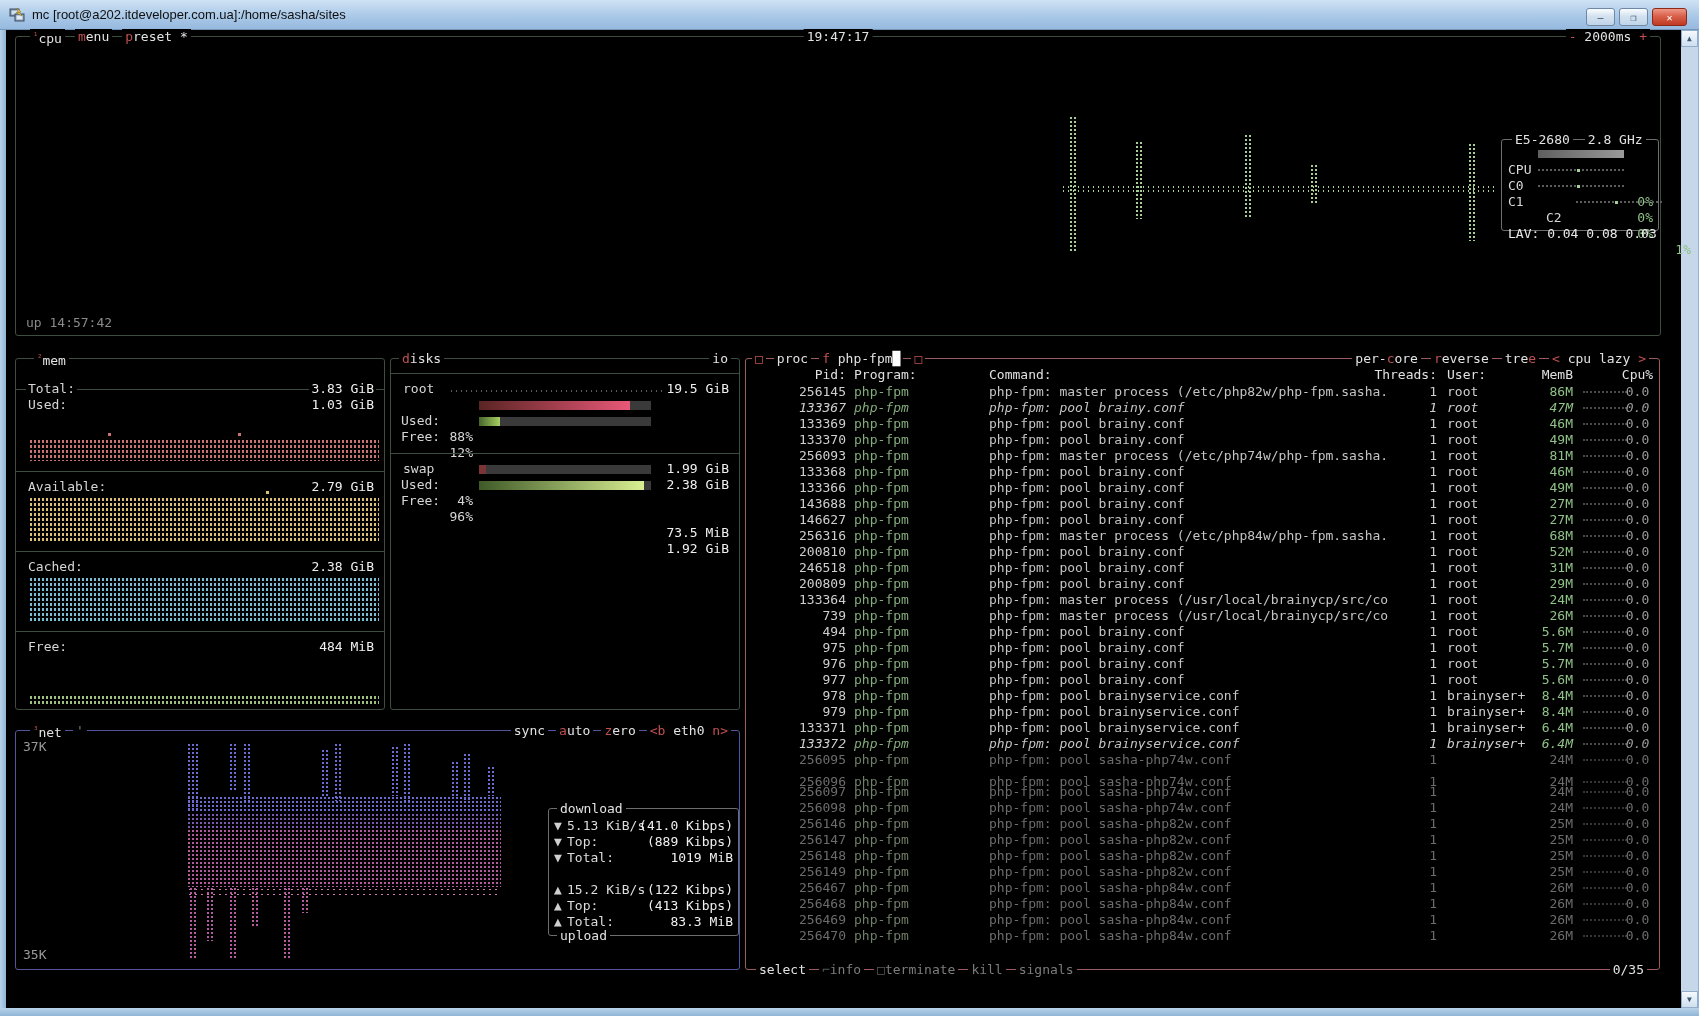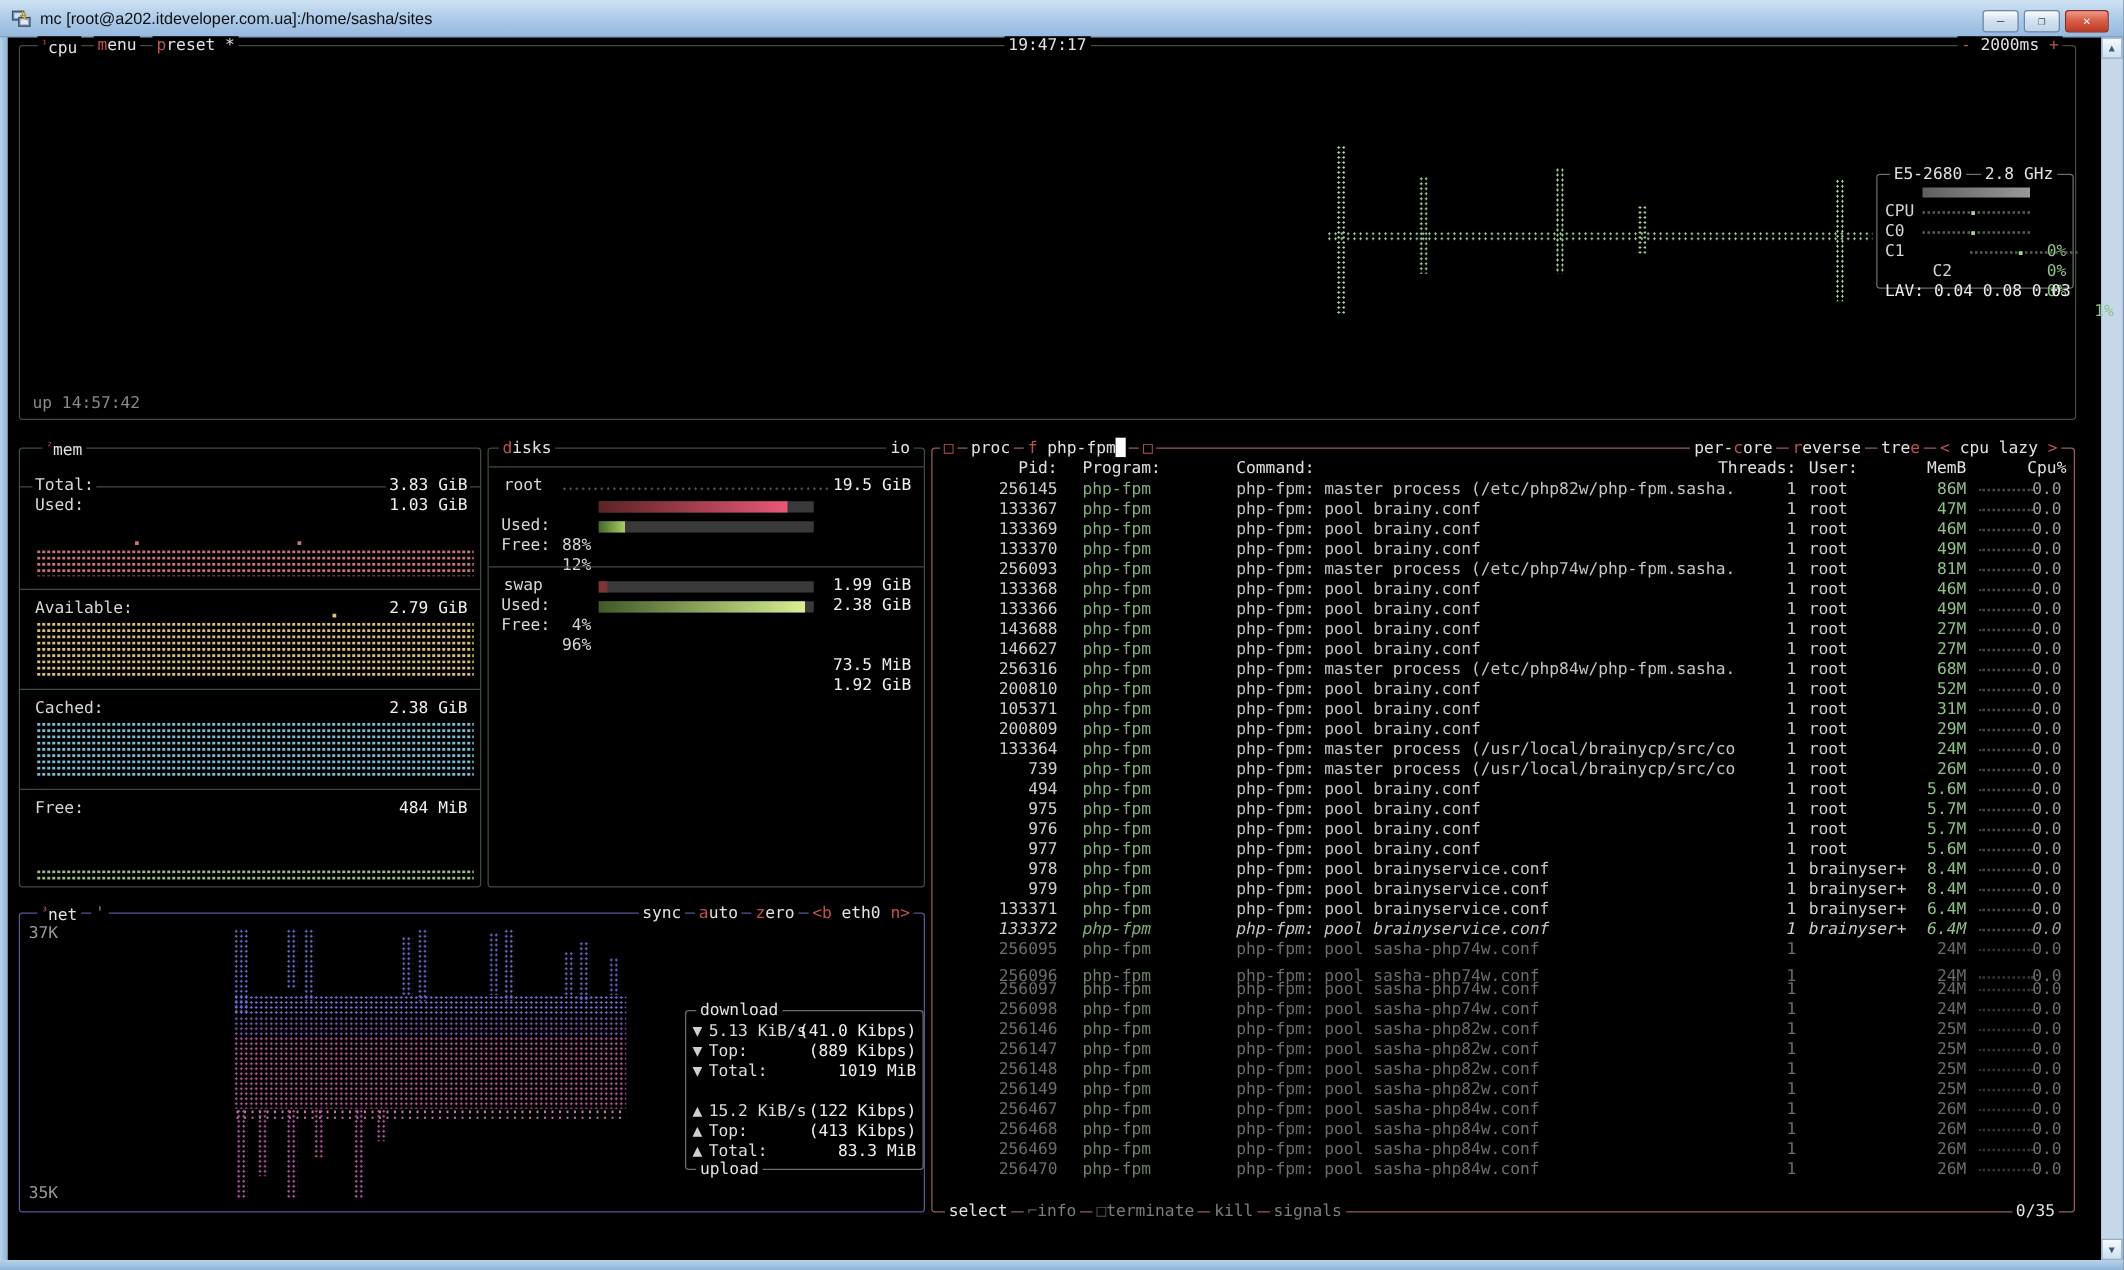--- a/index.html
+++ b/index.html
@@ -61,21 +61,21 @@
   .crow .cl-l{position:absolute;left:6px;}
   .crow .cl-p{position:absolute;right:5px;width:40px;text-align:right;color:var(--green-val);}
   .cbar{position:absolute;left:36px;top:4px;width:86px;height:8px;background:linear-gradient(90deg,#5f5f5f,#9a9a9a);}
   .dotline{position:absolute;left:36px;top:7px;width:86px;border-top:2px dotted #5c5c5c;}
   .dotline::after{content:"";position:absolute;left:45%;top:-2px;width:3px;height:3px;background:var(--cpu-graph-green);}
   
   .phead,.prow{position:absolute;left:12px;right:0;height:16px;line-height:16px;white-space:pre;}
   .phead span{color:#e0e0e0;}
   .cl{position:absolute;top:0;height:16px;}
   .c-pid{left:0;width:88px;text-align:right;color:#cfcfcf;}
-  .c-prog{left:96px;color:var(--prog-green);margin-left:12px;}
+  .c-prog{left:96px;color:var(--prog-green);}
   .c-cmd{left:231px;color:#c4c4c4;}
   .c-thr{left:600px;width:79px;text-align:right;color:#cfcfcf;}
   .c-user{left:689px;color:#cfcfcf;}
   .c-mem{left:726px;width:89px;text-align:right;color:var(--green-val);}
   .c-dots{left:825px;width:44px;top:7px;height:0;border-top:2px dotted #4a4a4a;}
   .c-cpu{left:856px;width:47px;text-align:center;color:#9a9a9a;}
   .prow.dim .c-pid,.prow.dim .c-cmd,.prow.dim .c-thr,.prow.dim .c-user,
   .prow.dim .c-mem,.prow.dim .c-cpu{color:#6c6c6c;}
   .prow.dim .c-prog{color:#6f7f6a;}
   .prow.dim .c-dots{border-top-color:#353535;}
@@ -328,31 +328,31 @@
       <span class="cl c-prog">Program:</span>
       <span class="cl c-cmd">Command:</span>
       <span class="cl c-thr">Threads:</span>
       <span class="cl c-user">User:</span>
       <span class="cl c-mem" style="color:#e0e0e0;">MemB</span>
       <span class="cl c-cpu" style="color:#e0e0e0;">Cpu%</span>
     </div>
 
     <div id="proc-rows">
         <div class="prow" style="top: 25px;"><span class="cl c-pid">256145</span><span class="cl c-prog">php-fpm</span><span class="cl c-cmd">php-fpm: master process (/etc/php82w/php-fpm.sasha.</span><span class="cl c-thr">1</span><span class="cl c-user">root</span><span class="cl c-mem">86M</span><span class="cl c-dots"></span><span class="cl c-cpu">0.0</span></div>
-        <div class="prow" style="top: 41px;"><span class="cl c-pid">133367</span><span class="cl c-prog">php-fpm</span><span class="cl c-cmd">php-fpm: pool brainy.conf</span><span class="cl c-thr">1</span><span class="cl c-user">root</span><span class="cl c-mem">47M</span><span class="cl c-dots"></span><span class="cl c-cpu">0.0</span></div>
+        <div class="prow" style="top: 41px; font-style: italic;"><span class="cl c-pid">133367</span><span class="cl c-prog">php-fpm</span><span class="cl c-cmd">php-fpm: pool brainy.conf</span><span class="cl c-thr">1</span><span class="cl c-user">root</span><span class="cl c-mem">47M</span><span class="cl c-dots"></span><span class="cl c-cpu">0.0</span></div>
         <div class="prow" style="top: 57px;"><span class="cl c-pid">133369</span><span class="cl c-prog">php-fpm</span><span class="cl c-cmd">php-fpm: pool brainy.conf</span><span class="cl c-thr">1</span><span class="cl c-user">root</span><span class="cl c-mem">46M</span><span class="cl c-dots"></span><span class="cl c-cpu">0.0</span></div>
         <div class="prow" style="top: 73px;"><span class="cl c-pid">133370</span><span class="cl c-prog">php-fpm</span><span class="cl c-cmd">php-fpm: pool brainy.conf</span><span class="cl c-thr">1</span><span class="cl c-user">root</span><span class="cl c-mem">49M</span><span class="cl c-dots"></span><span class="cl c-cpu">0.0</span></div>
         <div class="prow" style="top: 89px;"><span class="cl c-pid">256093</span><span class="cl c-prog">php-fpm</span><span class="cl c-cmd">php-fpm: master process (/etc/php74w/php-fpm.sasha.</span><span class="cl c-thr">1</span><span class="cl c-user">root</span><span class="cl c-mem">81M</span><span class="cl c-dots"></span><span class="cl c-cpu">0.0</span></div>
         <div class="prow" style="top: 105px;"><span class="cl c-pid">133368</span><span class="cl c-prog">php-fpm</span><span class="cl c-cmd">php-fpm: pool brainy.conf</span><span class="cl c-thr">1</span><span class="cl c-user">root</span><span class="cl c-mem">46M</span><span class="cl c-dots"></span><span class="cl c-cpu">0.0</span></div>
         <div class="prow" style="top: 121px;"><span class="cl c-pid">133366</span><span class="cl c-prog">php-fpm</span><span class="cl c-cmd">php-fpm: pool brainy.conf</span><span class="cl c-thr">1</span><span class="cl c-user">root</span><span class="cl c-mem">49M</span><span class="cl c-dots"></span><span class="cl c-cpu">0.0</span></div>
         <div class="prow" style="top: 137px;"><span class="cl c-pid">143688</span><span class="cl c-prog">php-fpm</span><span class="cl c-cmd">php-fpm: pool brainy.conf</span><span class="cl c-thr">1</span><span class="cl c-user">root</span><span class="cl c-mem">27M</span><span class="cl c-dots"></span><span class="cl c-cpu">0.0</span></div>
         <div class="prow" style="top: 153px;"><span class="cl c-pid">146627</span><span class="cl c-prog">php-fpm</span><span class="cl c-cmd">php-fpm: pool brainy.conf</span><span class="cl c-thr">1</span><span class="cl c-user">root</span><span class="cl c-mem">27M</span><span class="cl c-dots"></span><span class="cl c-cpu">0.0</span></div>
         <div class="prow" style="top: 169px;"><span class="cl c-pid">256316</span><span class="cl c-prog">php-fpm</span><span class="cl c-cmd">php-fpm: master process (/etc/php84w/php-fpm.sasha.</span><span class="cl c-thr">1</span><span class="cl c-user">root</span><span class="cl c-mem">68M</span><span class="cl c-dots"></span><span class="cl c-cpu">0.0</span></div>
         <div class="prow" style="top: 185px;"><span class="cl c-pid">200810</span><span class="cl c-prog">php-fpm</span><span class="cl c-cmd">php-fpm: pool brainy.conf</span><span class="cl c-thr">1</span><span class="cl c-user">root</span><span class="cl c-mem">52M</span><span class="cl c-dots"></span><span class="cl c-cpu">0.0</span></div>
-        <div class="prow" style="top: 201px;"><span class="cl c-pid">105371</span><span class="cl c-prog">php-fpm</span><span class="cl c-cmd">php-fpm: pool brainy.conf</span><span class="cl c-thr">1</span><span class="cl c-user">root</span><span class="cl c-mem">31M</span><span class="cl c-dots"></span><span class="cl c-cpu">0.0</span></div>
+        <div class="prow" style="top: 201px;"><span class="cl c-pid">246518</span><span class="cl c-prog">php-fpm</span><span class="cl c-cmd">php-fpm: pool brainy.conf</span><span class="cl c-thr">1</span><span class="cl c-user">root</span><span class="cl c-mem">31M</span><span class="cl c-dots"></span><span class="cl c-cpu">0.0</span></div>
         <div class="prow" style="top: 217px;"><span class="cl c-pid">200809</span><span class="cl c-prog">php-fpm</span><span class="cl c-cmd">php-fpm: pool brainy.conf</span><span class="cl c-thr">1</span><span class="cl c-user">root</span><span class="cl c-mem">29M</span><span class="cl c-dots"></span><span class="cl c-cpu">0.0</span></div>
         <div class="prow" style="top: 233px;"><span class="cl c-pid">133364</span><span class="cl c-prog">php-fpm</span><span class="cl c-cmd">php-fpm: master process (/usr/local/brainycp/src/co</span><span class="cl c-thr">1</span><span class="cl c-user">root</span><span class="cl c-mem">24M</span><span class="cl c-dots"></span><span class="cl c-cpu">0.0</span></div>
         <div class="prow" style="top: 249px;"><span class="cl c-pid">739</span><span class="cl c-prog">php-fpm</span><span class="cl c-cmd">php-fpm: master process (/usr/local/brainycp/src/co</span><span class="cl c-thr">1</span><span class="cl c-user">root</span><span class="cl c-mem">26M</span><span class="cl c-dots"></span><span class="cl c-cpu">0.0</span></div>
         <div class="prow" style="top: 265px;"><span class="cl c-pid">494</span><span class="cl c-prog">php-fpm</span><span class="cl c-cmd">php-fpm: pool brainy.conf</span><span class="cl c-thr">1</span><span class="cl c-user">root</span><span class="cl c-mem">5.6M</span><span class="cl c-dots"></span><span class="cl c-cpu">0.0</span></div>
         <div class="prow" style="top: 281px;"><span class="cl c-pid">975</span><span class="cl c-prog">php-fpm</span><span class="cl c-cmd">php-fpm: pool brainy.conf</span><span class="cl c-thr">1</span><span class="cl c-user">root</span><span class="cl c-mem">5.7M</span><span class="cl c-dots"></span><span class="cl c-cpu">0.0</span></div>
         <div class="prow" style="top: 297px;"><span class="cl c-pid">976</span><span class="cl c-prog">php-fpm</span><span class="cl c-cmd">php-fpm: pool brainy.conf</span><span class="cl c-thr">1</span><span class="cl c-user">root</span><span class="cl c-mem">5.7M</span><span class="cl c-dots"></span><span class="cl c-cpu">0.0</span></div>
         <div class="prow" style="top: 313px;"><span class="cl c-pid">977</span><span class="cl c-prog">php-fpm</span><span class="cl c-cmd">php-fpm: pool brainy.conf</span><span class="cl c-thr">1</span><span class="cl c-user">root</span><span class="cl c-mem">5.6M</span><span class="cl c-dots"></span><span class="cl c-cpu">0.0</span></div>
         <div class="prow" style="top: 329px;"><span class="cl c-pid">978</span><span class="cl c-prog">php-fpm</span><span class="cl c-cmd">php-fpm: pool brainyservice.conf</span><span class="cl c-thr">1</span><span class="cl c-user">brainyser+</span><span class="cl c-mem">8.4M</span><span class="cl c-dots"></span><span class="cl c-cpu">0.0</span></div>
         <div class="prow" style="top: 345px;"><span class="cl c-pid">979</span><span class="cl c-prog">php-fpm</span><span class="cl c-cmd">php-fpm: pool brainyservice.conf</span><span class="cl c-thr">1</span><span class="cl c-user">brainyser+</span><span class="cl c-mem">8.4M</span><span class="cl c-dots"></span><span class="cl c-cpu">0.0</span></div>
         <div class="prow" style="top: 361px;"><span class="cl c-pid">133371</span><span class="cl c-prog">php-fpm</span><span class="cl c-cmd">php-fpm: pool brainyservice.conf</span><span class="cl c-thr">1</span><span class="cl c-user">brainyser+</span><span class="cl c-mem">6.4M</span><span class="cl c-dots"></span><span class="cl c-cpu">0.0</span></div>

